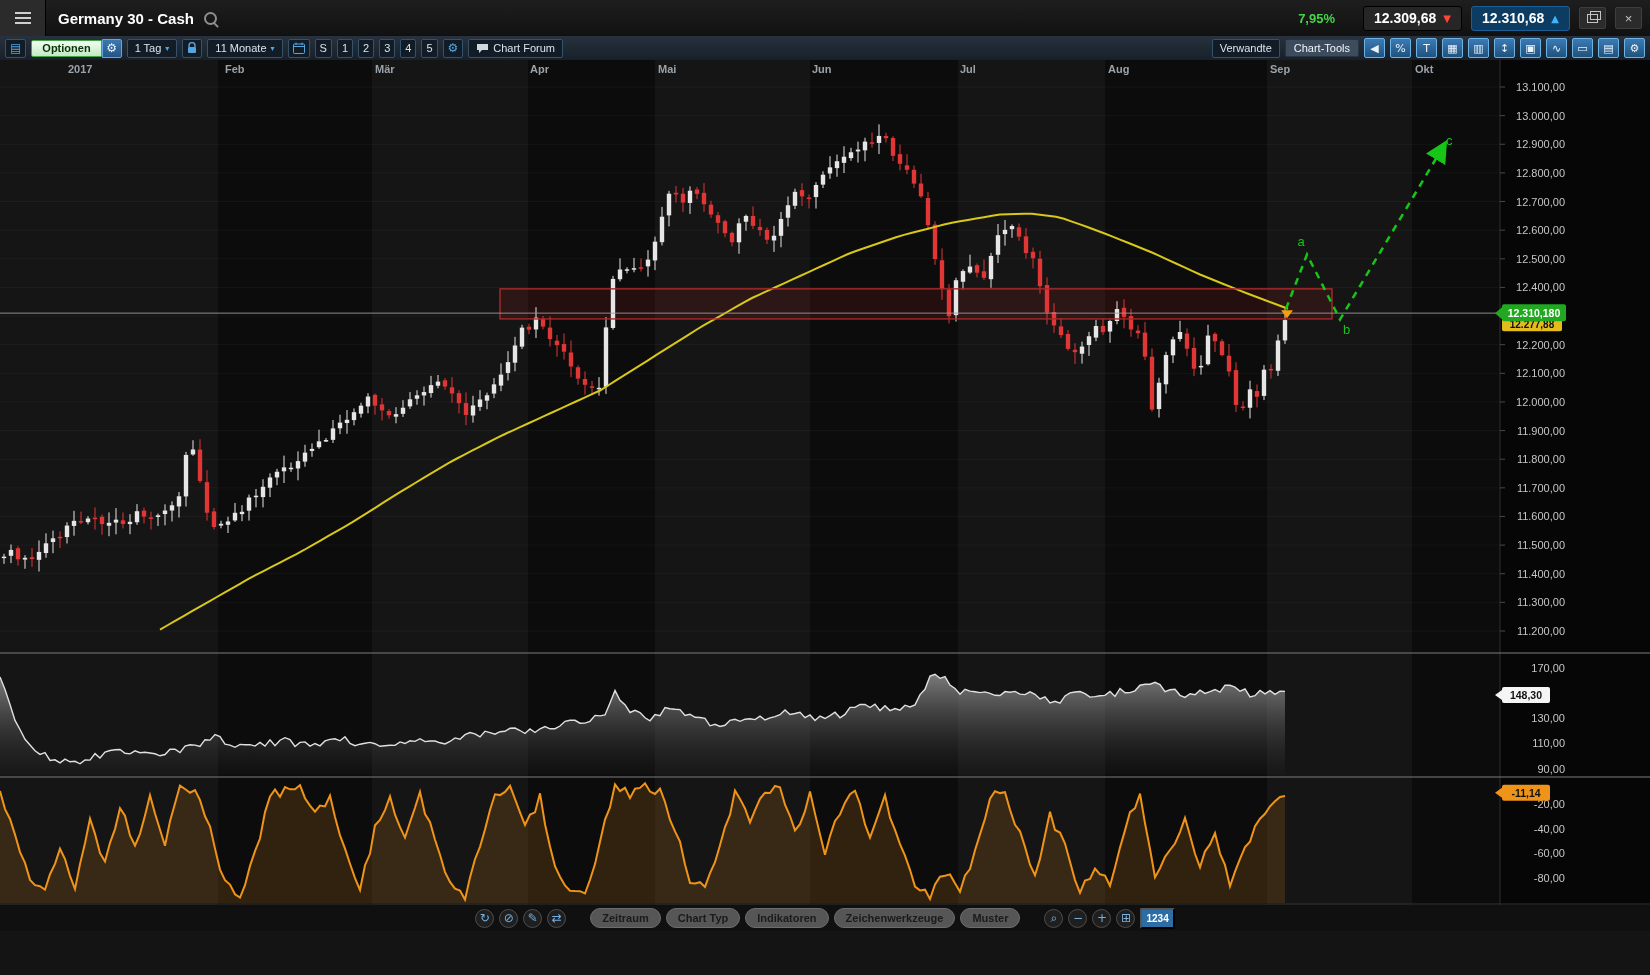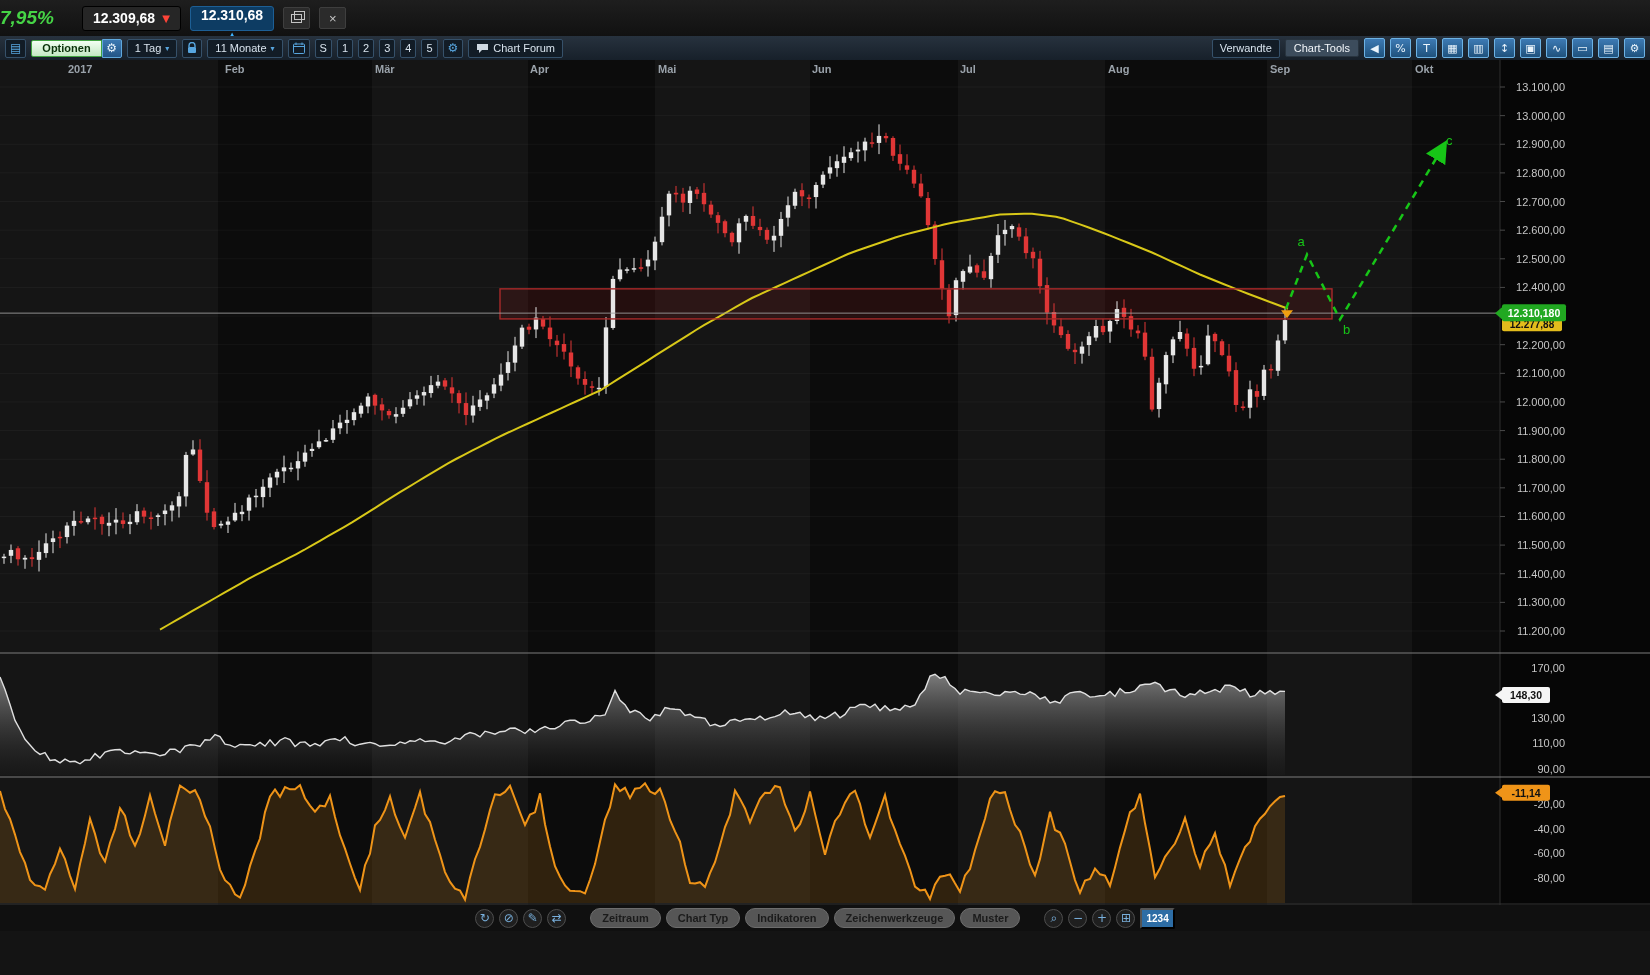--- a/index.html
+++ b/index.html
@@ -11,25 +11,25 @@
     background:linear-gradient(#1e1e1e,#111);border-bottom:1px solid #000;
     display:flex;align-items:center;justify-content:space-between;}
   .tb-left{display:flex;align-items:center;}
   .hamburger{width:46px;height:36px;background:#2b2b2b;border:none;border-right:1px solid #000;
     display:flex;flex-direction:column;justify-content:center;align-items:center;gap:3px;cursor:pointer;}
   .hamburger i{display:block;width:16px;height:2px;background:#cfcfcf;}
   .title{color:#fff;font-size:15px;font-weight:bold;margin-left:12px;}
   .mag{width:9px;height:9px;border:2px solid #8f8f8f;border-radius:50%;position:relative;margin-left:10px;display:inline-block;}
   .mag::after{content:'';position:absolute;width:2px;height:6px;background:#8f8f8f;left:9px;top:8px;transform:rotate(-45deg);}
   .tb-right{display:flex;align-items:center;gap:9px;padding-right:8px;}
-  .pct{color:#46d446;font-weight:bold;font-size:19px;font-style:italic;}
+  .pct{color:#46d446;font-weight:bold;font-size:13px;}
   .pricebox{height:25px;border-radius:3px;display:flex;align-items:center;gap:7px;padding:0 10px;
     font-size:14px;font-weight:bold;color:#fff;border:1px solid #000;cursor:pointer;}
   .sell{background:#262626;margin-left:19px;}
-  .buy{background:#0d3c63;border-color:#1d5f95;flex-direction:column;}
+  .buy{background:#0d3c63;border-color:#1d5f95;}
   .arr{font-size:10px;font-family:"DejaVu Sans",sans-serif;}
   .down{color:#ff4438}.up{color:#3fb4ff}
   .winbtn{width:27px;height:22px;background:#2b2b2b;border:1px solid #3e3e3e;color:#c4c4c4;
     font-size:13px;border-radius:2px;display:flex;align-items:center;justify-content:center;cursor:pointer;}
   .restore-glyph{width:9px;height:7px;border:1px solid #c4c4c4;position:relative;}
   .restore-glyph::before{content:'';position:absolute;width:9px;height:7px;border:1px solid #c4c4c4;left:2px;top:-4px;}
 
   
   .toolbar{position:absolute;top:36px;left:0;right:0;height:24px;
     background:linear-gradient(#27323e,#17202a);border-bottom:1px solid #000;
@@ -67,20 +67,29 @@
   .chartarea{position:absolute;top:60px;left:0;width:1650px;height:845px;background:#d946ef;}
   svg text{font-family:"Liberation Sans",sans-serif;}
   .footer-fill{position:absolute;top:931px;left:0;right:0;bottom:0;background:#141414;}
 </style>
 </head>
 <body>
 
 <div id="app">
 
   <header class="titlebar">
+    <div class="tb-left">
+      <button class="hamburger">
+          <i></i>
+          <i></i>
+          <i></i>
+        </button>
+      <span class="title">Germany 30 - Cash</span>
+      <span class="mag"></span>
+    </div>
     <div class="tb-right">
       <span class="pct">7,95%</span>
       <button class="pricebox sell">
         <span>12.309,68</span>
         <span class="arr down">▼</span>
       </button>
       <button class="pricebox buy">
         <span>12.310,68</span>
         <span class="arr up">▲</span>
       </button>

